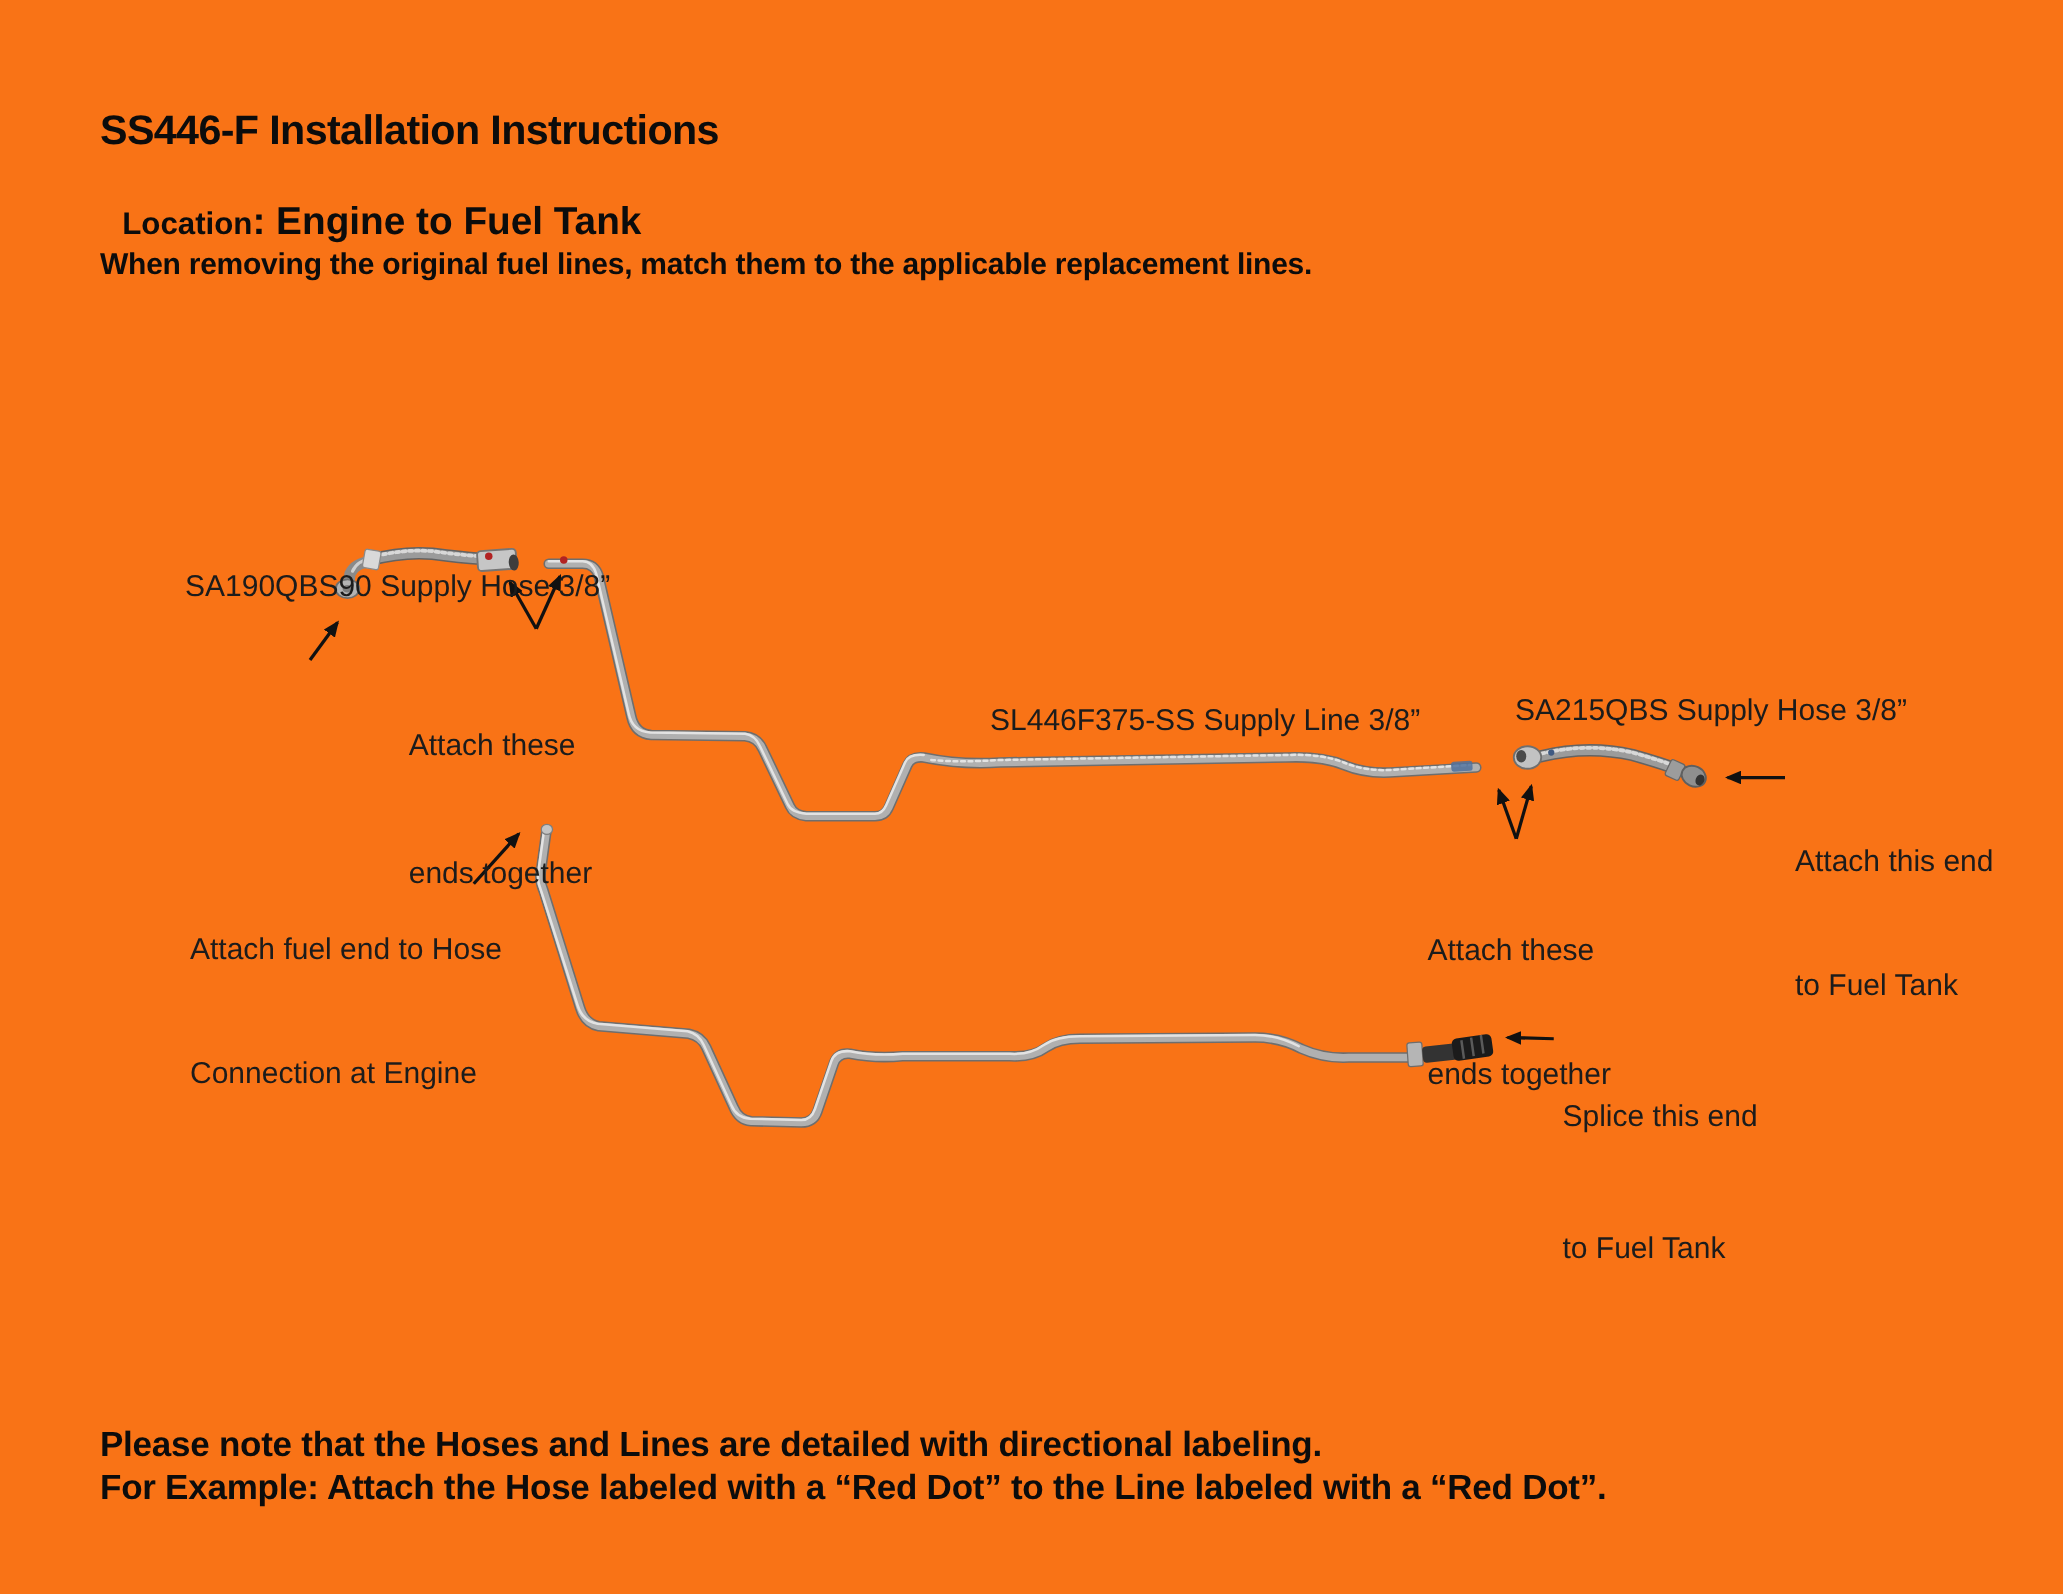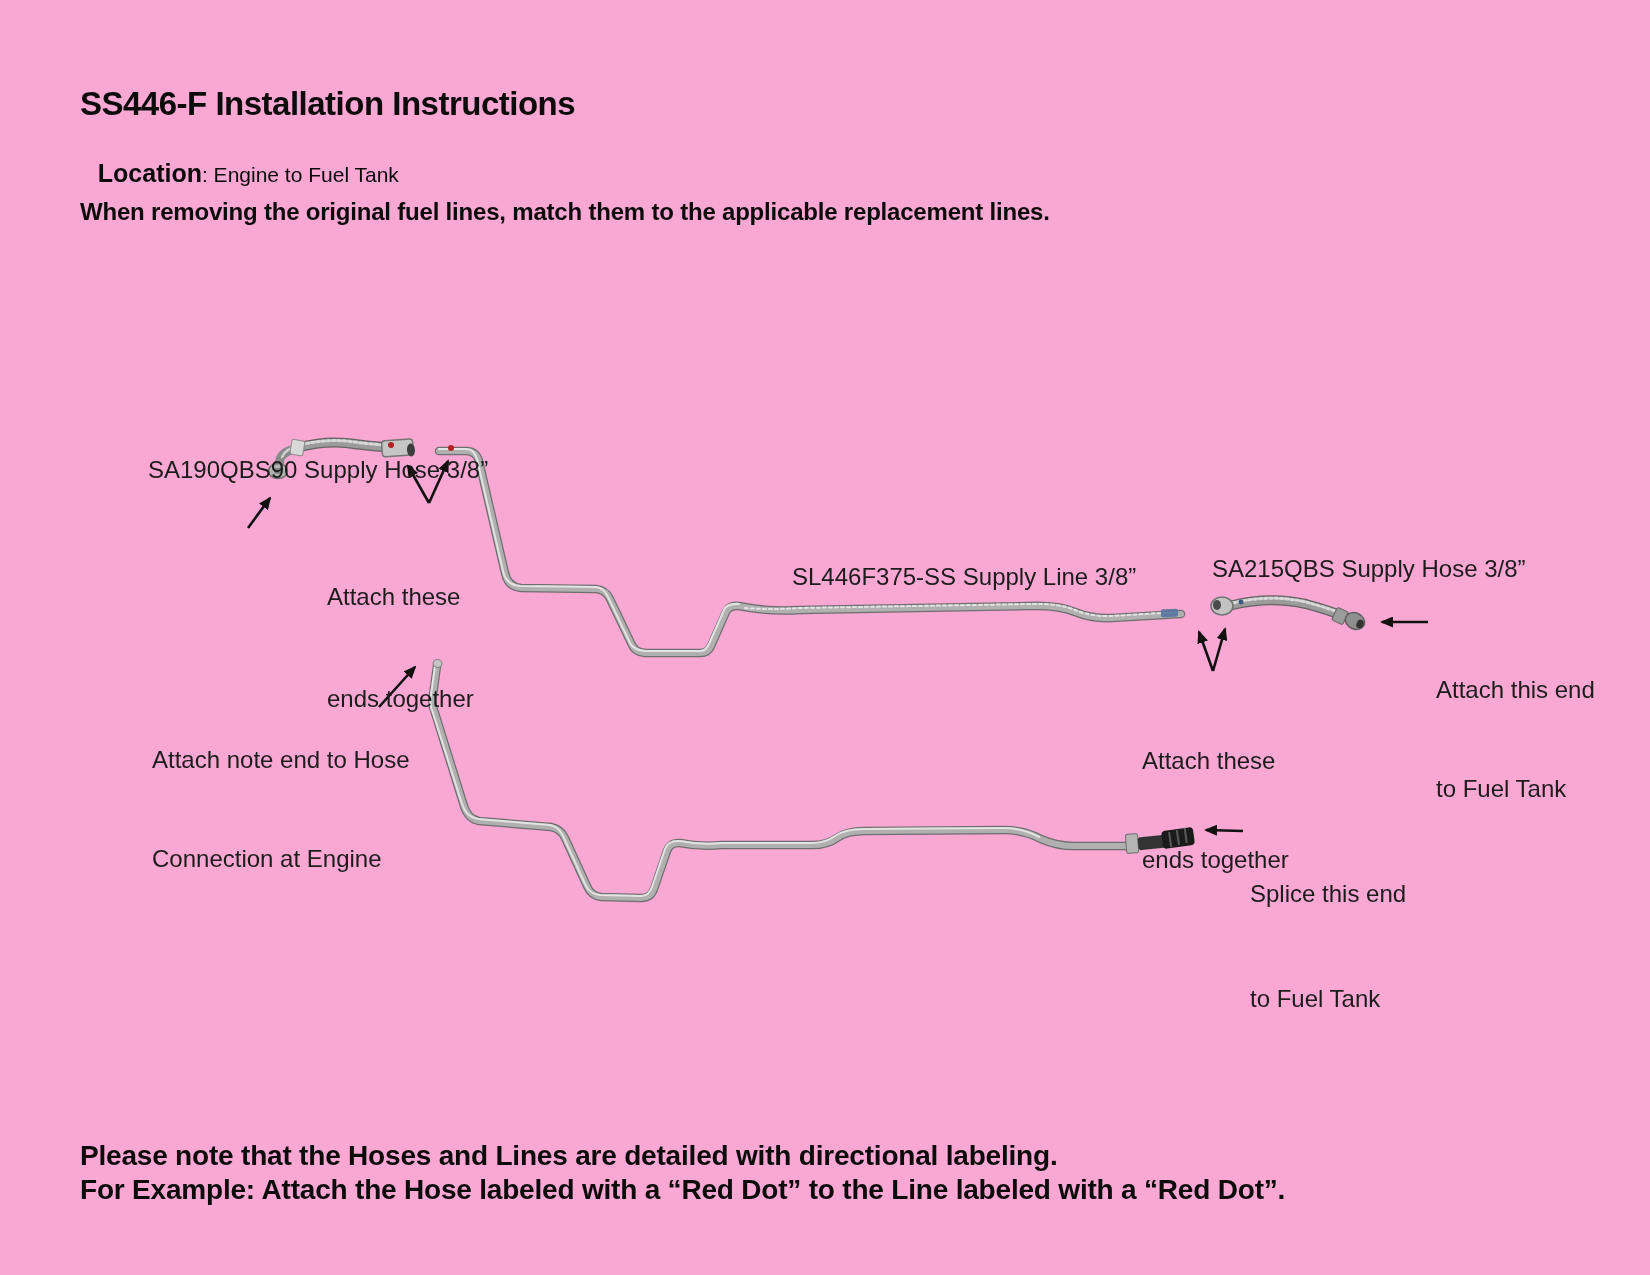--- a/index.html
+++ b/index.html
@@ -1,21 +1,21 @@
 <!DOCTYPE html>
 <html><head>
 <meta charset="utf-8">
 <style>
   html,body{margin:0;padding:0;background:#ffffff;}
-  .page{position:relative;width:1650px;height:1275px;background:#f9a8d4;overflow:hidden;
+  .page{position:relative;width:1650px;height:1275px;background:#f97316;overflow:hidden;
         font-family:"Liberation Sans",sans-serif;color:#111;}
   .abs{position:absolute;white-space:pre;}
   .title{font-size:33px;font-weight:bold;letter-spacing:-0.5px;color:#0c0c0c;}
   .loc{font-size:25px;font-weight:bold;color:#0c0c0c;}
-  .loc-rest{font-size:21px;font-weight:normal;}
+  .loc-rest{font-size:31px;font-weight:bold;}
   .intro{font-size:24px;font-weight:bold;color:#0c0c0c;letter-spacing:-0.2px;}
   .dlabel{font-size:24px;color:#1c1c1c;}
   .ann{font-size:24px;color:#1c1c1c;}
   .lh33{line-height:33px;}
   .lh34{line-height:34px;}
   .lh35{line-height:35px;}
   .lh37{line-height:37px;}
   .footer{font-size:28px;font-weight:bold;color:#0c0c0c;letter-spacing:-0.2px;}
   .art{position:absolute;left:0;top:0;pointer-events:none;}
   .tube-edge{fill:none;stroke:#6e6e6e;stroke-width:8.5;stroke-linecap:round;stroke-linejoin:round;}
@@ -111,21 +111,21 @@
   <div class="abs dlabel" style="left:792px;top:563px;">SL446F375-SS Supply Line 3/8”</div>
   <div class="abs dlabel" style="left:1212px;top:555px;">SA215QBS Supply Hose 3/8”</div>
 
 
   <div class="abs ann lh34" style="left:327px;top:512px;">
     <div>Attach these</div>
     <div>ends together</div>
   </div>
 
   <div class="abs ann lh33" style="left:152px;top:677px;">
-    <div>Attach note end to Hose</div>
+    <div>Attach fuel end to Hose</div>
     <div>Connection at Engine</div>
   </div>
 
   <div class="abs ann lh33" style="left:1436px;top:607px;">
     <div>Attach this end</div>
     <div>to Fuel Tank</div>
   </div>
 
   <div class="abs ann lh33" style="left:1142px;top:678px;">
     <div>Attach these</div>

